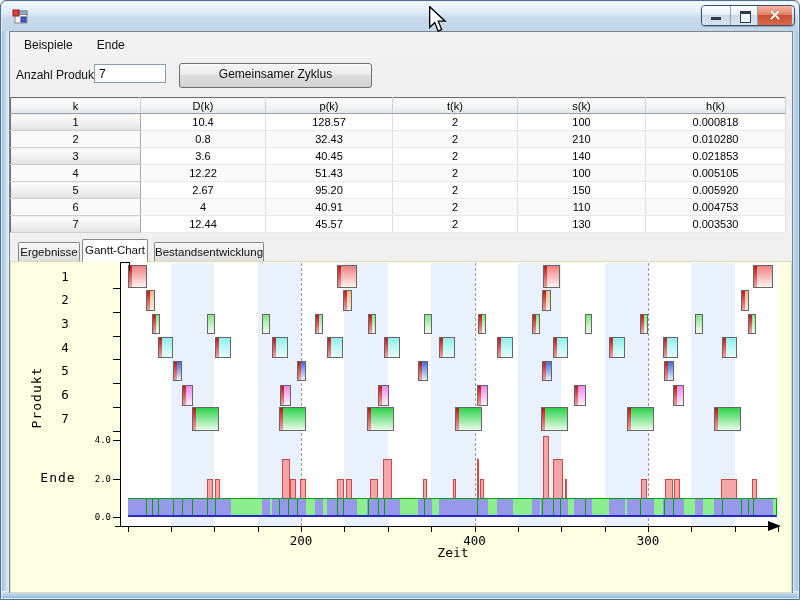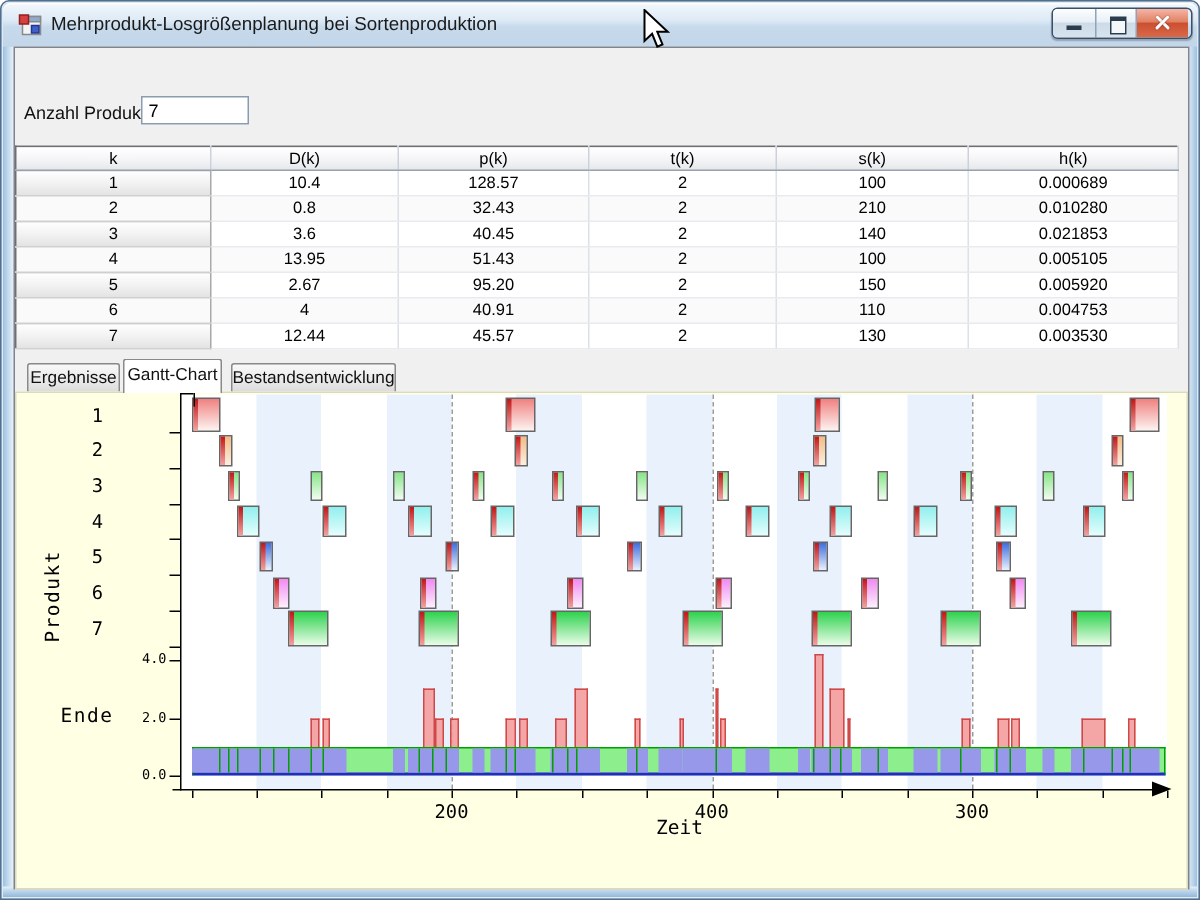--- a/index.html
+++ b/index.html
@@ -81,39 +81,43 @@
     <div class="frame-right"></div>
     <div class="frame-bottom"></div>
 
     <div class="titlebar">
       <svg class="app-icon" viewBox="0 0 16 16">
         <rect x="3" y="2" width="12" height="12" fill="#F4F4F4" stroke="#8A8A8A"></rect>
         <rect x="3" y="2" width="12" height="3.5" fill="#8FAAD0" stroke="#8A8A8A"></rect>
         <rect x="1" y="1" width="6" height="6" fill="#D84040" stroke="#902020"></rect>
         <rect x="9" y="8" width="5" height="5" fill="#4060C8" stroke="#203890"></rect>
       </svg>
-      <span class="title-text">Mehrprodukt-Losgrößenplanung bei Sortenproduktion</span>
       <div class="winbtns">
         <div class="wbtn min">
             <span class="glyph-min"></span>
           </div>
         <div class="wbtn max">
             <span class="glyph-max"></span>
           </div>
         <div class="wbtn close">
           <span class="glyph-x1"></span>
           <span class="glyph-x2"></span>
         </div>
       </div>
     </div>
 
     <div class="client">
+      <div class="menubar" id="menubar">
+          <div class="menu-item">Beispiele</div>
+          <div class="menu-item">Ende</div>
+        </div>
 
       <span class="ctl-label">Anzahl Produkte</span>
       <input class="ctl-input" value="7" style="">
+      <div class="ctl-button">Gemeinsamer Zyklus</div>
 
       <table class="grid">
         <colgroup>
           <col style="width:130px">
             <col style="width:125px">
             <col style="width:127px">
           <col style="width:125px">
             <col style="width:128px">
             <col style="width:140px">
         </colgroup>
@@ -127,41 +131,41 @@
               <th>h(k)</th>
             </tr>
           </thead>
         <tbody id="grid-body">
             <tr>
               <td class="kcol">1</td>
               <td>10.4</td>
               <td>128.57</td>
               <td>2</td>
               <td>100</td>
-              <td>0.000689</td>
+              <td>0.000818</td>
             </tr>
             <tr>
               <td class="kcol">2</td>
               <td>0.8</td>
               <td>32.43</td>
               <td>2</td>
               <td>210</td>
               <td>0.010280</td>
             </tr>
             <tr>
               <td class="kcol">3</td>
               <td>3.6</td>
               <td>40.45</td>
               <td>2</td>
               <td>140</td>
               <td>0.021853</td>
             </tr>
             <tr>
               <td class="kcol">4</td>
-              <td>13.95</td>
+              <td>12.22</td>
               <td>51.43</td>
               <td>2</td>
               <td>100</td>
               <td>0.005105</td>
             </tr>
             <tr>
               <td class="kcol">5</td>
               <td>2.67</td>
               <td>95.20</td>
               <td>2</td>

